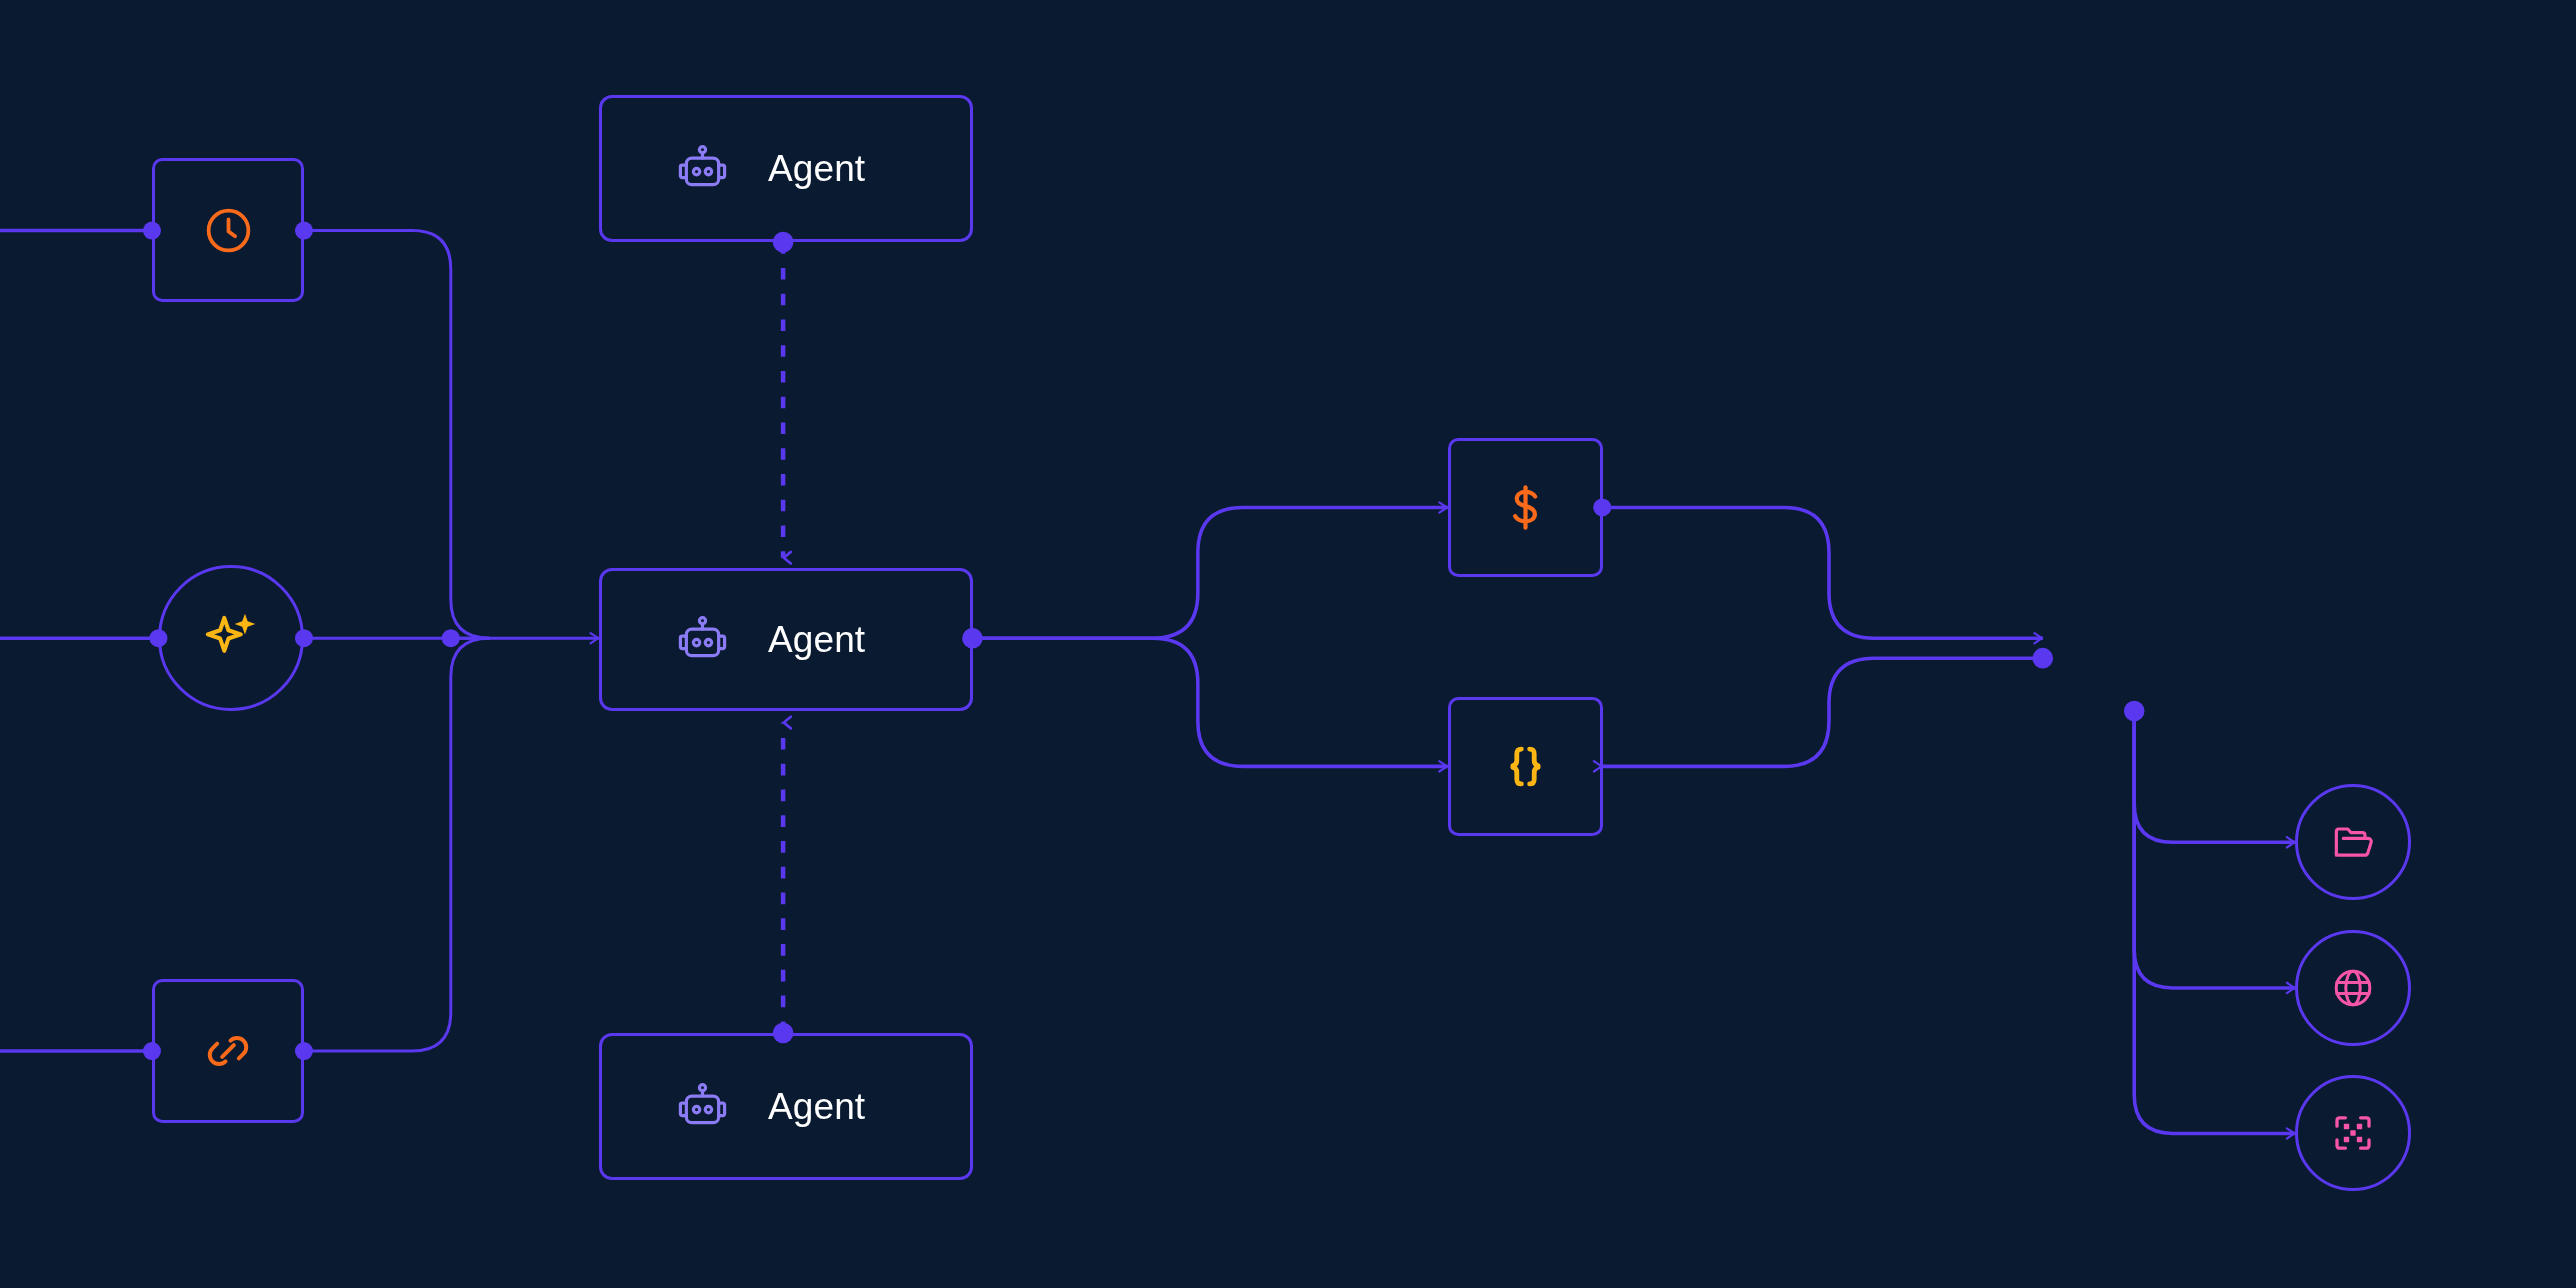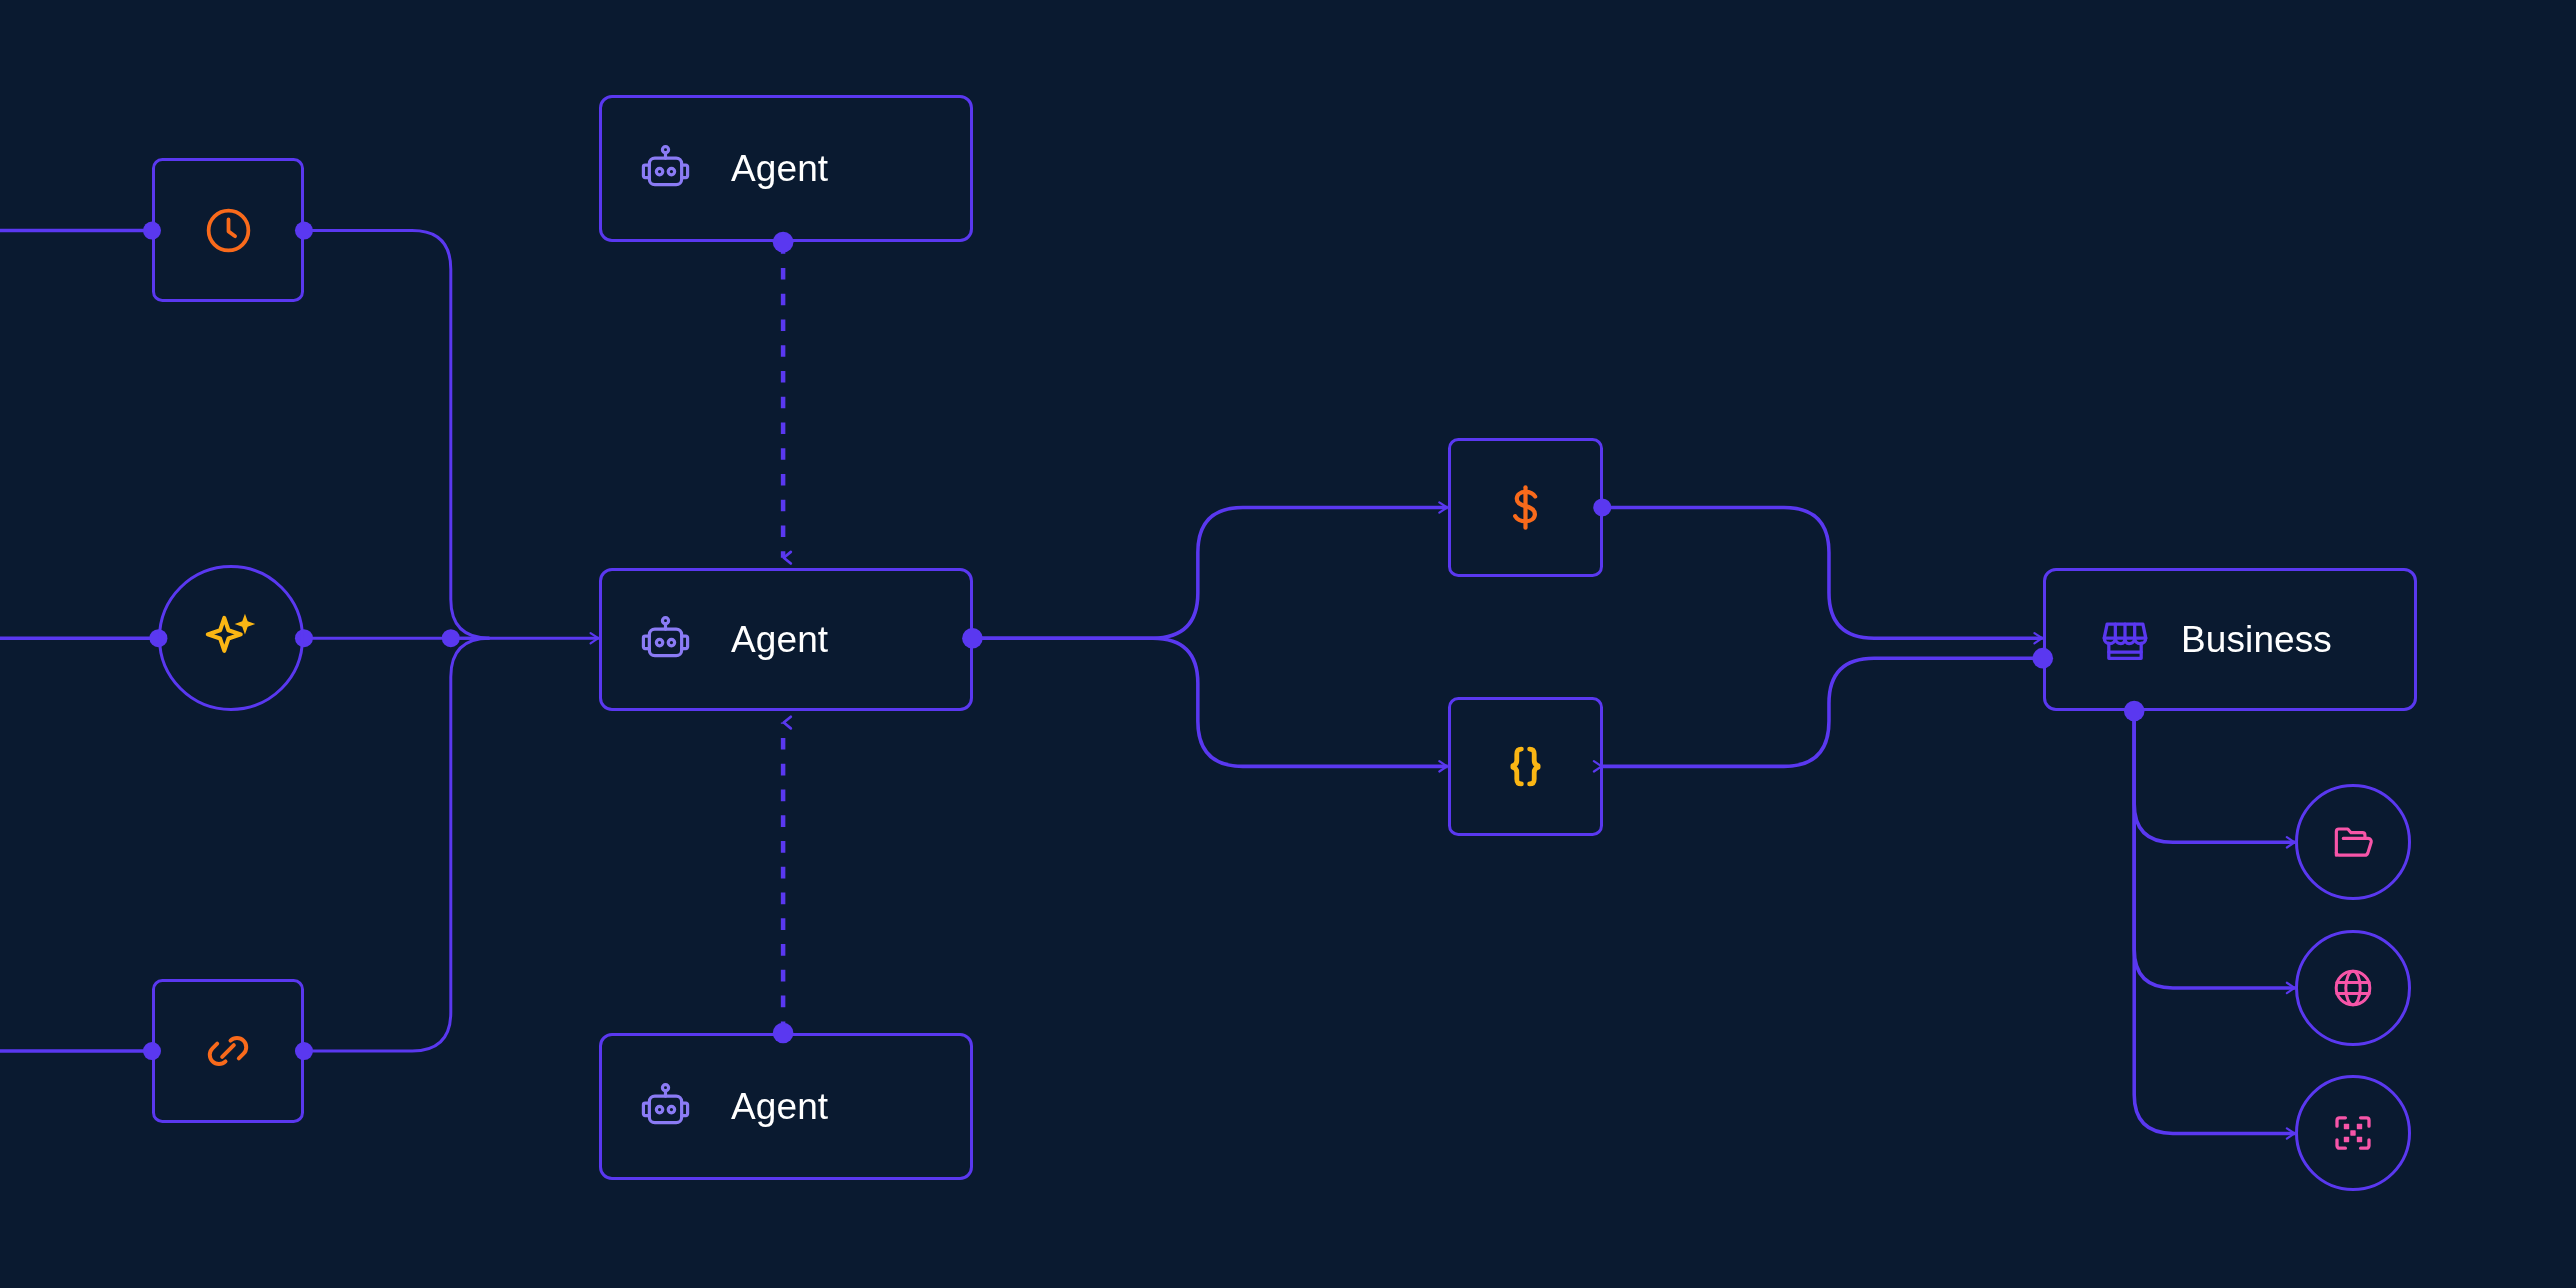--- a/index.html
+++ b/index.html
@@ -39,21 +39,21 @@
     font-weight: 400;
     letter-spacing: 0.1px;
     white-space: nowrap;
   }
   .node-icon {
     display: flex;
     align-items: center;
     justify-content: center;
     flex: none;
   }
-  .agent-node { padding-left: 35px; text-align: center; }
+  .agent-node { padding-left: 72px; text-align: center; }
   .agent-node .node-icon { margin-right: 37px; }
   .biz-node { padding-left: 50px; }
   .biz-node .node-icon { margin-right: 27px; }
 </style>
 </head>
 <body>
 
 <div id="canvas">
 
   <svg id="wires" viewBox="0 0 4000 2000" xmlns="http://www.w3.org/2000/svg">
@@ -208,35 +208,20 @@
 
   <div class="node sq-icon" style="left:1448px; top:697px; width:155px; height:139px;">
     <span class="node-icon">
       <svg width="55" height="55" viewBox="0 0 24 24" fill="none" stroke="#fbb614" stroke-width="2.1" stroke-linecap="round" stroke-linejoin="round">
         <path d="M10.2 4.4 C8.6 4.4 8.2 5.2 8.2 6.6 L8.2 9.4 C8.2 10.8 7.6 11.4 6.5 11.6 L6.5 12.4 C7.6 12.6 8.2 13.2 8.2 14.6 L8.2 17.4 C8.2 18.8 8.6 19.6 10.2 19.6"></path>
         <path d="M13.8 4.4 C15.4 4.4 15.8 5.2 15.8 6.6 L15.8 9.4 C15.8 10.8 16.4 11.4 17.5 11.6 L17.5 12.4 C16.4 12.6 15.8 13.2 15.8 14.6 L15.8 17.4 C15.8 18.8 15.4 19.6 13.8 19.6"></path>
       </svg>
     </span>
   </div>
 
-  <div class="node box biz-node" style="left:2043px; top:568px; width:374px; height:143px;">
-    <span class="node-icon">
-      <svg width="58" height="58" viewBox="0 0 24 24" fill="none" stroke="#5a38f0" stroke-width="1.35" stroke-linecap="round" stroke-linejoin="round">
-        <path d="M4.6 5.4 L19.4 5.4 L20.6 11.2 L3.4 11.2 Z"></path>
-        <path d="M3.4 11.2 C3.4 12.6 4.4 13.5 5.7 13.5 C7.0 13.5 8.0 12.6 8.0 11.2"></path>
-        <path d="M8.0 11.2 C8.0 12.6 9.0 13.5 10.3 13.5 C11.6 13.5 12.0 12.6 12.0 11.2"></path>
-        <path d="M12.0 11.2 C12.0 12.6 12.4 13.5 13.7 13.5 C15.0 13.5 16.0 12.6 16.0 11.2"></path>
-        <path d="M16.0 11.2 C16.0 12.6 17.0 13.5 18.3 13.5 C19.6 13.5 20.6 12.6 20.6 11.2"></path>
-        <path d="M8.0 5.4 L8.0 11.2 M12.0 5.4 L12.0 11.2 M16.0 5.4 L16.0 11.2"></path>
-        <path d="M5.3 13.3 L5.3 19.6 L18.7 19.6 L18.7 13.3"></path>
-        <path d="M5.3 17.0 L18.7 17.0"></path>
-      </svg>
-    </span>
-    <span class="node-label">Business</span>
-  </div>
 
   <div class="node round" style="left:2295px; top:784px; width:116px; height:116px; border-width:3.2px;">
     <span class="node-icon">
       <svg width="49" height="49" viewBox="0 0 24 24" fill="none" stroke="#f755a8" stroke-width="1.55" stroke-linecap="round" stroke-linejoin="round">
         <path d="M3.6 18.2 L3.6 6.6 A1.2 1.2 0 0 1 4.8 5.4 L9.2 5.4 L10.8 7.2 L16.4 7.2 A1.2 1.2 0 0 1 17.6 8.4 L17.6 10.0"></path>
         <path d="M7.0 10.0 L19.2 10.0 A1.5 1.5 0 0 1 20.65 11.9 L19.0 17.2 A1.5 1.5 0 0 1 17.55 18.2 L4.9 18.2 A1.3 1.3 0 0 1 3.6 16.9"></path>
       </svg>
     </span>
   </div>
 

